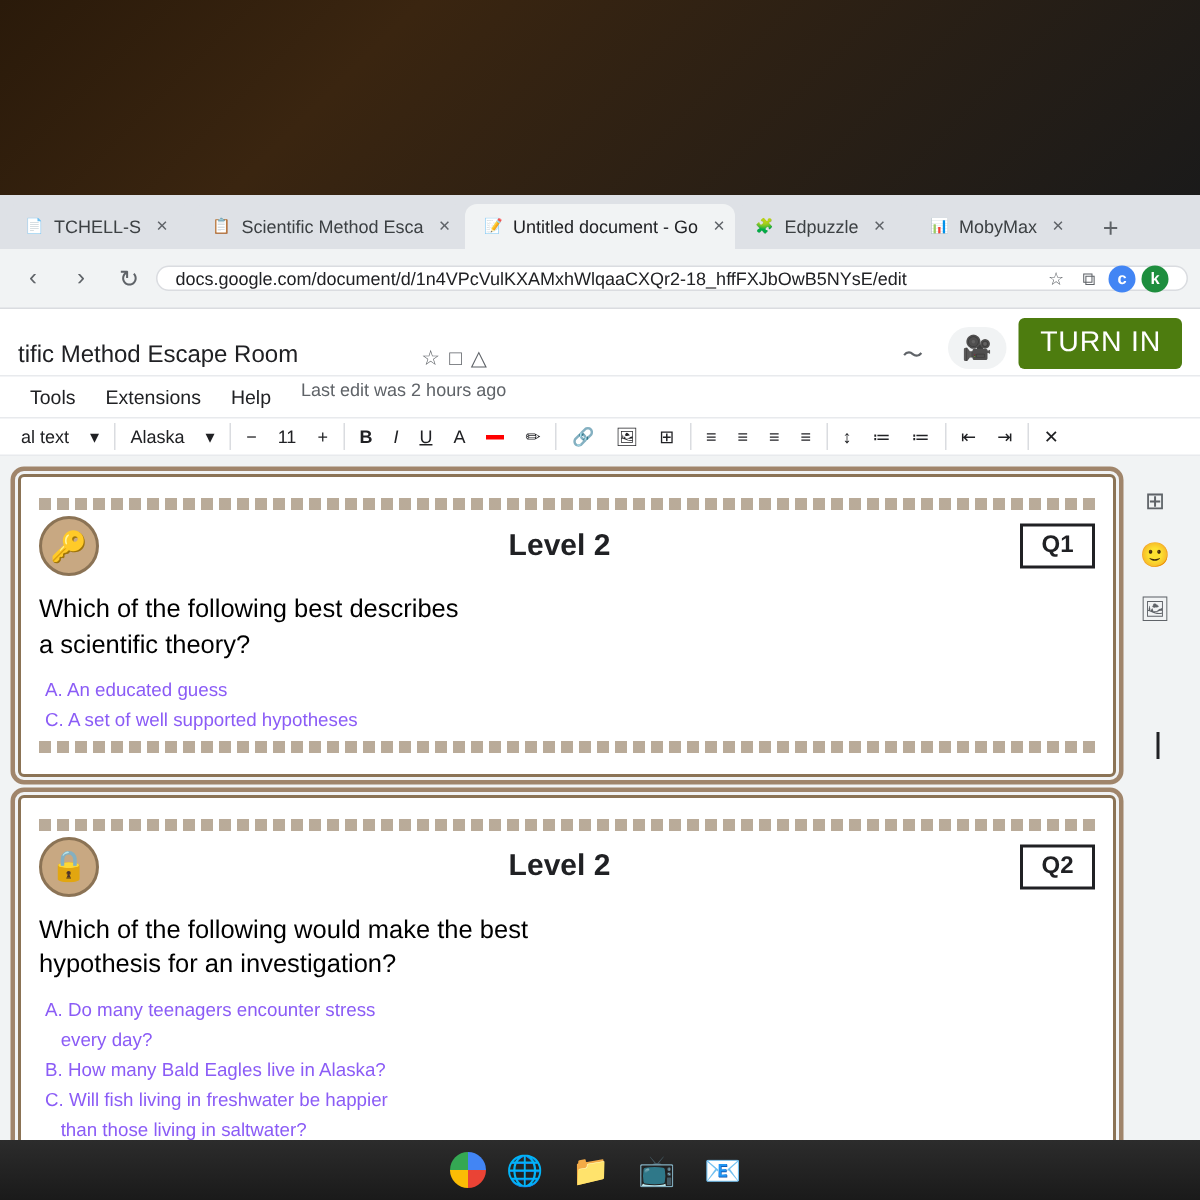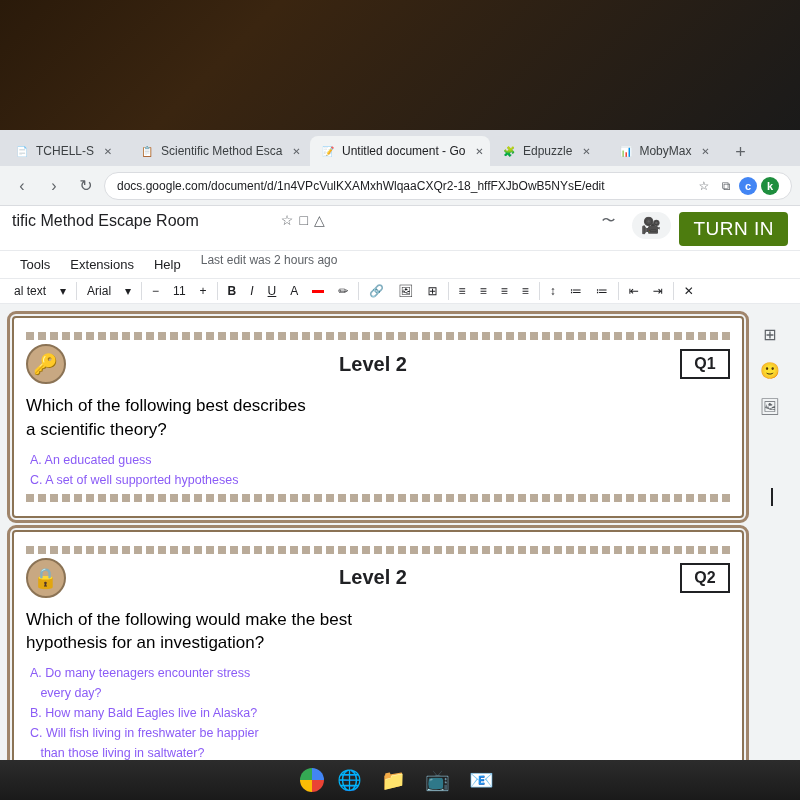--- a/index.html
+++ b/index.html
@@ -115,21 +115,21 @@
       display: flex;
       align-items: center;
       justify-content: center;
       color: #5f6368;
       font-size: 16px;
       cursor: pointer;
     }
 
     .address-bar {
       flex: 1;
-      height: 28px;
+      height: 17px;
       background: #fff;
       border-radius: 14px;
       display: flex;
       align-items: center;
       padding: 0 12px;
       font-size: 12px;
       color: #202124;
       border: 1px solid #dadce0;
     }
 
@@ -164,21 +164,21 @@
       display: flex;
       flex-direction: column;
       overflow: hidden;
     }
 
     
     .docs-header {
       background: #fff;
       padding: 6px 12px 4px;
       display: flex;
-      align-items: flex-start;
+      align-items: flex-end;
       gap: 8px;
       border-bottom: 1px solid #e8eaed;
     }
 
     .docs-title {
       font-size: 16px;
       color: #202124;
       font-weight: normal;
       flex: 1;
     }
@@ -522,21 +522,21 @@
       <span class="last-edit">Last edit was 2 hours ago</span>
     </div>
 
     <div class="docs-toolbar">
       <span class="toolbar-item">
         <span>al text</span>
         <span>▾</span>
       </span>
       <div class="toolbar-separator"></div>
       <span class="toolbar-item">
-        <span>Arial</span>
+        <span>Alaska</span>
         <span>▾</span>
       </span>
       <div class="toolbar-separator"></div>
       <span class="toolbar-item toolbar-font-size">−</span>
       <span class="toolbar-item">11</span>
       <span class="toolbar-item">+</span>
       <div class="toolbar-separator"></div>
       <span class="toolbar-item toolbar-bold">B</span>
       <span class="toolbar-item toolbar-italic">I</span>
       <span class="toolbar-item toolbar-underline">U</span>

